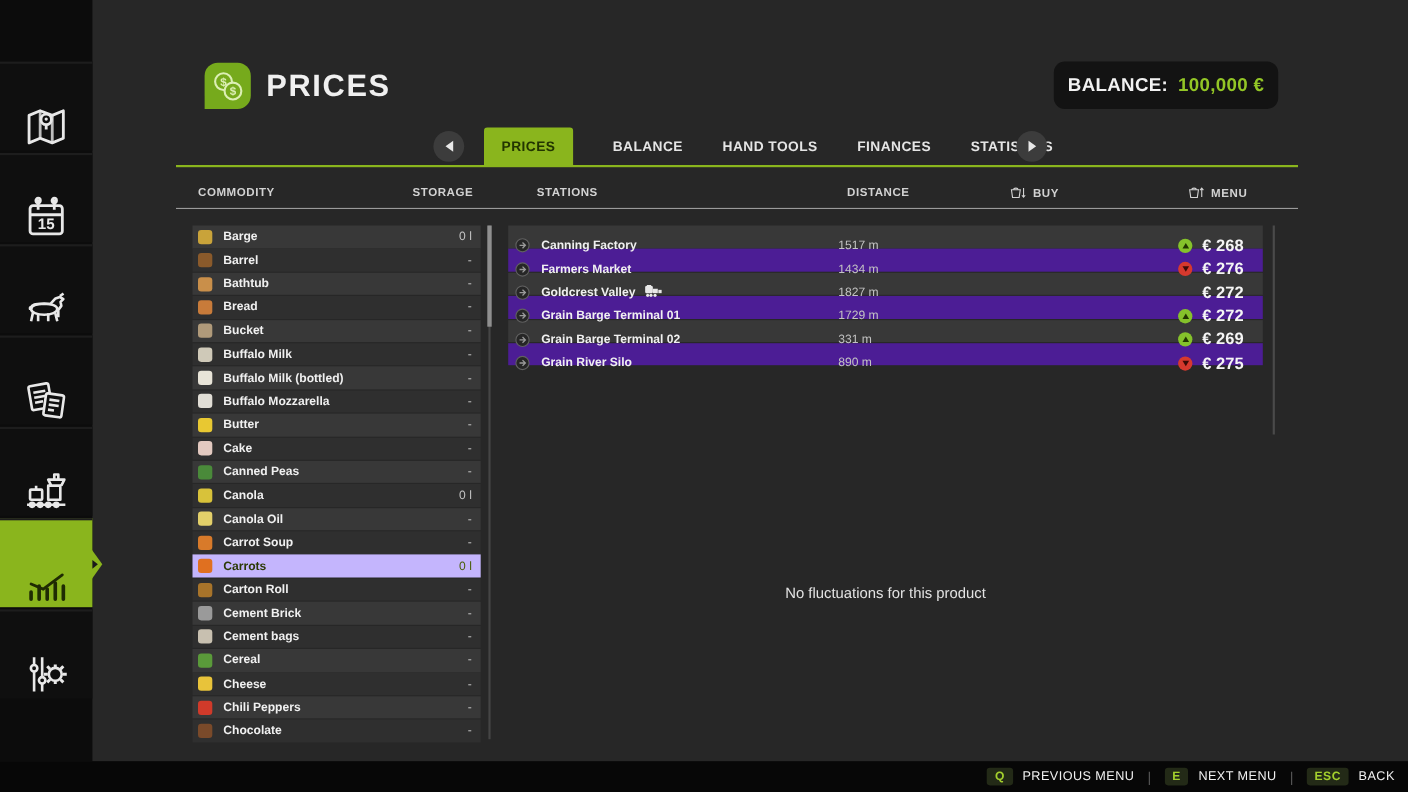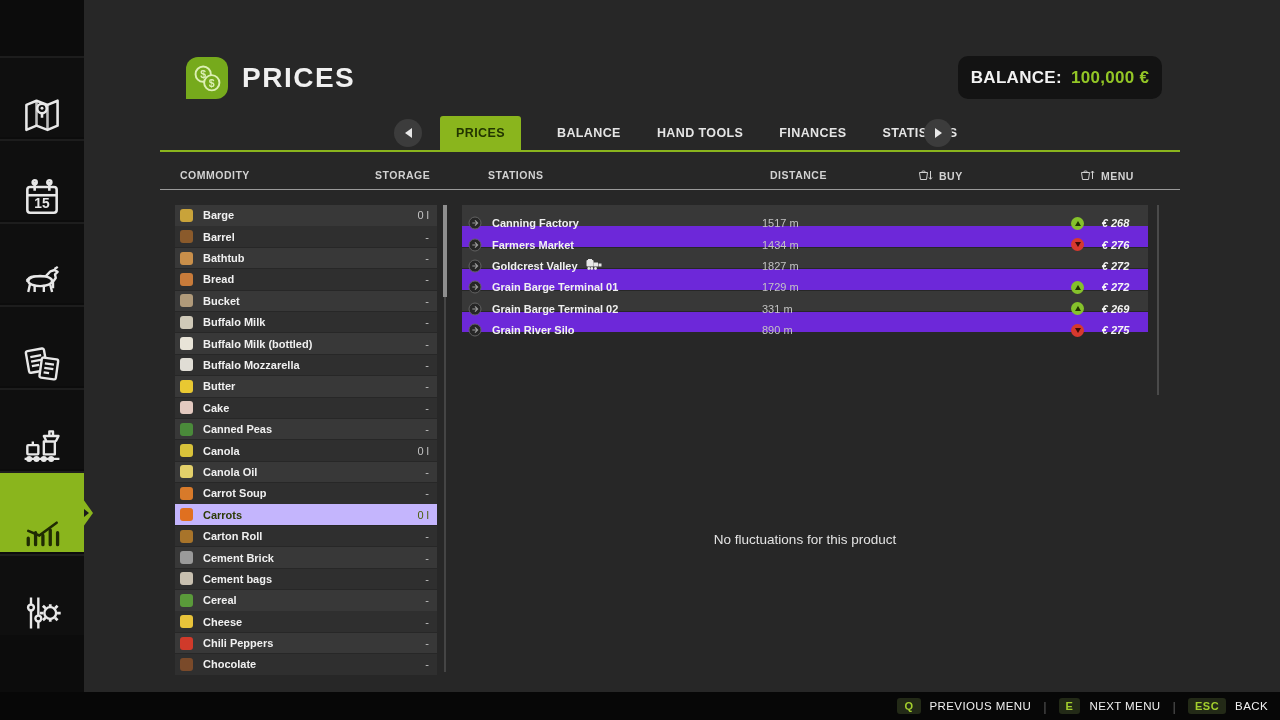--- a/index.html
+++ b/index.html
@@ -69,32 +69,32 @@
   .c-row.selected .c-name { color:#2c3a06; }
   .c-storage { color:#c3c3c3; font-size:11px; }
   .c-row.selected .c-storage { color:#4a5e0a; }
   .v-scroll-track { position:absolute; left:444px; top:205px; width:2px; height:467px; background:#454545; }
   .v-scroll-thumb { position:absolute; left:443px; top:205px; width:4px; height:92px; background:#8f8f8f; }
 
   
   .slist { position:absolute; left:462px; top:205px; width:686px; }
   .s-row { height:20.5px; margin-bottom:0.9px; display:flex; align-items:center;
     background:#383838; padding:16px 10px 0 6px; cursor:pointer; }
-  .s-row.alt { background:#6d28d9; }
+  .s-row.alt { background:#4c1d95; }
   .s-circ { width:14px; height:14px; flex:none; margin-right:10px; }
   .s-name { width:270px; color:#f0f0f0; font-size:11px; font-weight:bold; display:flex; align-items:center; gap:8px; }
   .s-dist { flex:1; color:#c3c3c3; font-size:11px; }
   .trend { width:13px; height:13px; border-radius:50%; flex:none; margin-right:9px;
     display:flex; align-items:center; justify-content:center; }
   .trend.none { visibility:hidden; }
   .trend.up { background:#85c22b; }
   .trend.down { background:#d6392e; }
   .trend.up::after { content:""; width:0;height:0;border-left:3.5px solid transparent;border-right:3.5px solid transparent;border-bottom:5px solid #223500; }
   .trend.down::after { content:""; width:0;height:0;border-left:3.5px solid transparent;border-right:3.5px solid transparent;border-top:5px solid #3b0b07; }
-  .s-price { width:45px; text-align:center; color:#f5f5f5; font-size:11px; font-weight:bold;font-style:italic; }
+  .s-price { width:45px; text-align:left; color:#f5f5f5; font-size:15px; font-weight:bold; }
   .s-scroll { position:absolute; left:1157px; top:205px; width:2px; height:190px; background:#4a4a4a; }
 
   .nofluc { position:absolute; left:462px; top:532px; width:686px; text-align:center;
     color:#e3e3e3; font-size:13.5px; }
 </style>
 </head>
 <body>
 
 <div class="screen">
 

